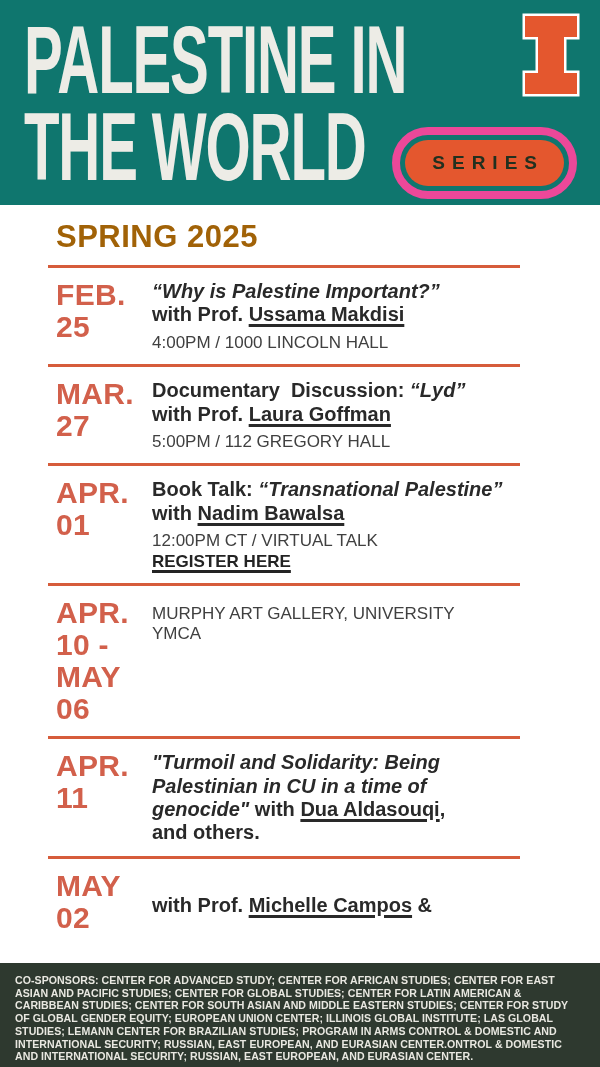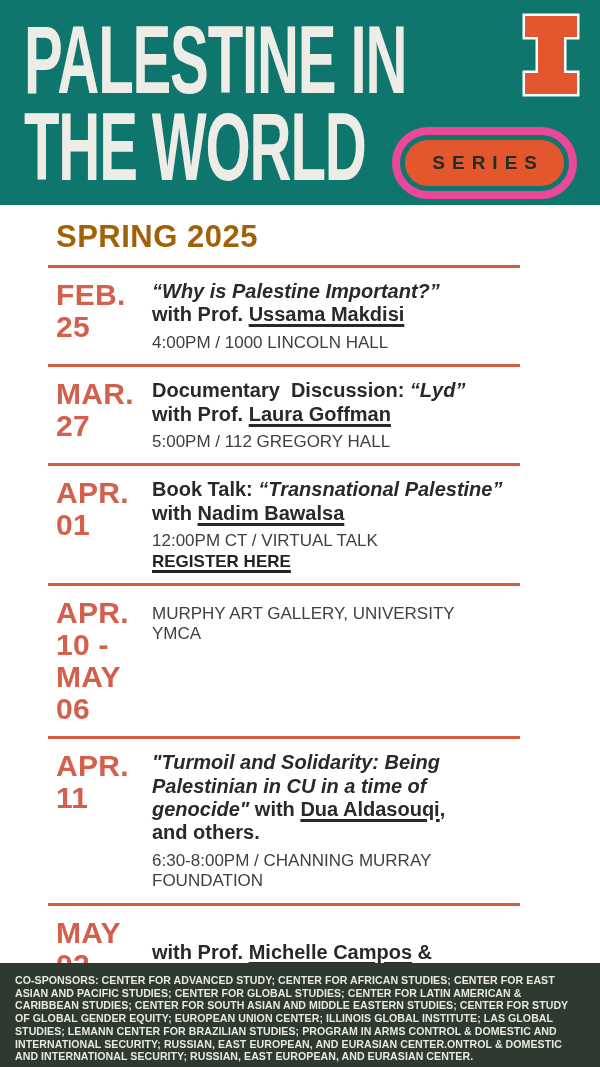--- a/index.html
+++ b/index.html
@@ -183,23 +183,20 @@
           </div>
         </div>
         <div class="rule"></div>
         <div class="event">
           <div class="event-date">
             <span>APR.</span>
             <span>11</span>
           </div>
           <div class="event-content">
             <div class="event-title"><span class="it ">"Turmoil and Solidarity: Being Palestinian in CU in a time of genocide" </span><span class="">with </span><span class="un">Dua Aldasouqi</span><span class="">,</span><br><span class="">and others.</span></div>
-            <div class="event-details">
-              <div class="detail-line">6:30-8:00PM / CHANNING MURRAY FOUNDATION</div>
-            </div>
           </div>
         </div>
         <div class="rule"></div>
         <div class="event">
           <div class="event-date">
             <span>MAY</span>
             <span>02</span>
           </div>
           <div class="event-content">
             <div class="event-title"><br><span class="">with Prof. </span><span class="un">Michelle Campos</span><span class=""> &amp;</span><br></div>

